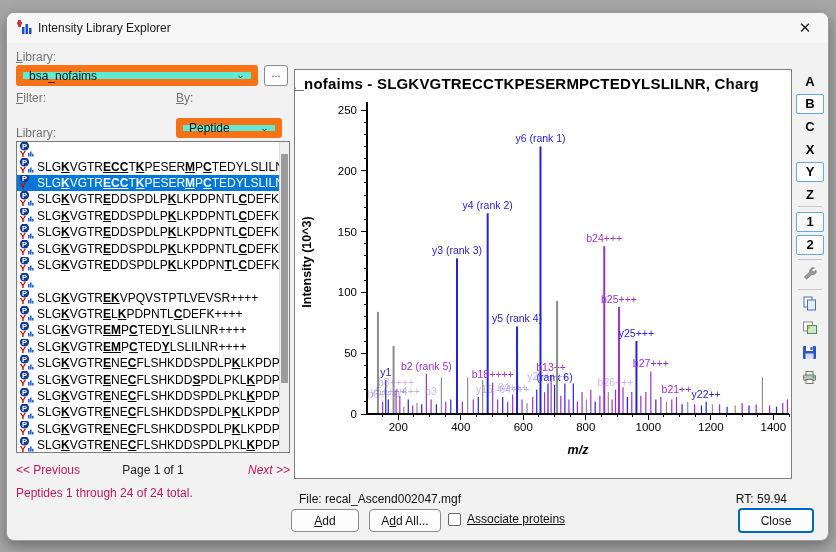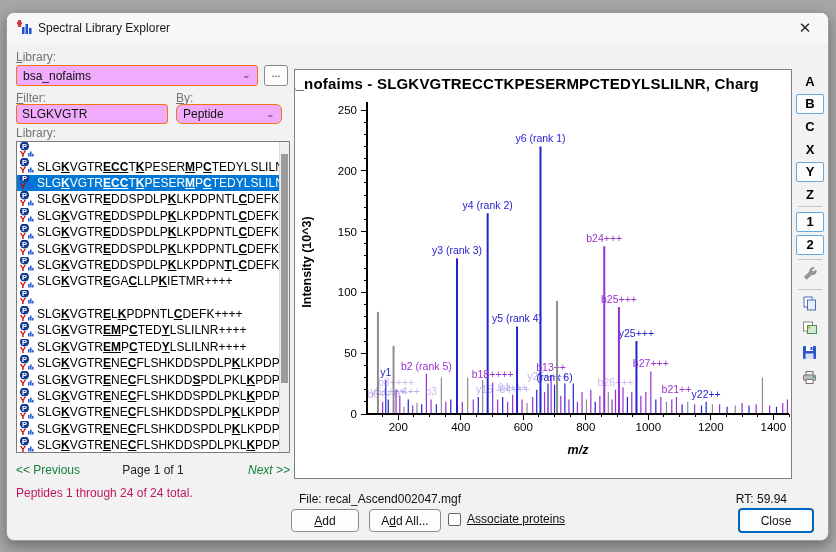--- a/index.html
+++ b/index.html
@@ -7,39 +7,39 @@
   body { background:#a6a6a6; font-family:"Liberation Sans", sans-serif; position:relative; }
   .dialog{ position:absolute; left:6px; top:12px; width:823px; height:529px;
     background:#f2f2f2; border:1px solid #9b9b9b; border-radius:8px;
     box-shadow:0 5px 14px rgba(0,0,0,.35); overflow:hidden; }
   .titlebar{ position:absolute; left:0; top:0; right:0; height:30px; background:#f7f7f7; }
   .appicon{ position:absolute; left:9px; top:6px; width:16px; height:16px; }
   .wtitle{ position:absolute; left:31px; top:8px; font-size:12px; color:#1a1a1a; }
   .closebtn{ position:absolute; right:6px; top:2px; width:34px; height:26px; border:none;
     background:transparent; font-size:15px; color:#222; cursor:pointer; }
   .lbl{ position:absolute; font-size:12px; color:#737373; }
-  .combo,.txtinput{ position:absolute; background:#f0abfc; border:1px solid #f97316; border-radius:3px;
+  .combo,.txtinput{ position:absolute; background:#5eead4; border:7px solid #f97316; border-radius:3px;
     font-size:12px; color:#111; }
   .combo{ display:flex; align-items:center; padding:0 6px; }
   .combo .cval{ flex:1; white-space:nowrap; overflow:hidden; }
   .chev{ color:#444; font-size:11px; margin-left:4px; transform:scaleY(.8); }
   .browse{ position:absolute; left:257px; top:52px; width:24px; height:21px; background:#fdfdfd;
     border:1px solid #8a8a8a; border-radius:3px; font-size:11px; color:#333; padding-bottom:6px; }
   .txtinput{ padding:0 5px; font-family:"Liberation Sans",sans-serif; }
   .listbox{ position:absolute; left:9px; top:128px; width:274px; height:312px; background:#fff;
     border:1px solid #7a7a7a; overflow:hidden; }
   .lrow{ height:16.4px; display:flex; align-items:center; white-space:nowrap; overflow:hidden;
     font-size:12px; color:#000; padding-left:2px; cursor:default; }
   .lrow svg{ flex:0 0 15px; margin-right:3px; }
   .lrow .ptxt b{ font-weight:bold; } .lrow .ptxt u{ text-decoration:underline; }
   .lrow.sel{ background:#0078d7; color:#fff; }
   .sbar{ position:absolute; right:0; top:0; bottom:0; width:10px; background:#f0f0f0; border-left:1px solid #dcdcdc; }
   .sthumb{ position:absolute; left:1px; right:1px; top:12px; height:74%; background:#9c9c9c; }
   .pager{ position:absolute; font-size:12px; }
-  .pgray{ color:#15803d; } .pdark{ color:#222; text-align:center; }
+  .pgray{ color:#be185d; } .pdark{ color:#222; text-align:center; }
   .status{ position:absolute; left:9px; top:473px; font-size:12px; color:#be185d; }
   .graphbox{ position:absolute; left:287px; top:56px; width:498px; height:410px; background:#fff;
     border:1px solid #7f7f7f; overflow:hidden; }
   .gtitle{ position:absolute; left:-8px; top:5px; font-size:15px; font-weight:bold; color:#000;
     white-space:nowrap; letter-spacing:.2px; }
   .specsvg{ position:absolute; left:0; top:24px; }
   .iontb{ position:absolute; left:789px; top:0; width:30px; height:529px; }
   .tbtn{ position:absolute; left:0; width:28px; height:20px; font-size:13px; font-weight:bold;
     color:#000; background:transparent; border:1px solid transparent; text-align:center;
     line-height:18px; cursor:pointer; }
@@ -64,35 +64,34 @@
   <div class="titlebar">
     <span class="appicon">
       <svg width="16" height="16">
         <rect x="2" y="1" width="3" height="7" fill="#d03a3a"></rect>
         <rect x="1" y="3" width="5" height="2.5" fill="#d03a3a"></rect>
         <rect x="6" y="8" width="2.5" height="7" fill="#1d4fd7"></rect>
         <rect x="9.5" y="5" width="2.5" height="10" fill="#1d4fd7"></rect>
         <rect x="13" y="9" width="2.5" height="6" fill="#1d4fd7"></rect>
       </svg>
     </span>
-    <span class="wtitle">Spectral Library Explorer</span>
+    <span class="wtitle">Intensity Library Explorer</span>
     <button class="closebtn">✕</button>
   </div>
 
   <label class="lbl" style="left:9px;top:37px;"><u>L</u>ibrary:</label>
   <div class="combo" style="left:9px;top:52px;width:242px;height:21px;">
     <span class="cval">bsa_nofaims</span>
     <span class="chev">⌄</span>
   </div>
   <button class="browse">...</button>
 
   <label class="lbl" style="left:9px;top:78px;"><u>F</u>ilter:</label>
   <label class="lbl" style="left:169px;top:78px;"><u>B</u>y:</label>
-  <input class="txtinput" style="left: 9px; top: 91px; width: 152px; height: 20px;" value="SLGKVGTR">
-  <div class="combo" style="left:169px;top:91px;width:106px;height:20px;border-radius:6px;">
+  <div class="combo" style="left:169px;top:105px;width:106px;height:20px;">
     <span class="cval">Peptide</span>
     <span class="chev">⌄</span>
   </div>
 
   <label class="lbl" style="left:9px;top:113px;">Library:</label>
   <div class="listbox">
     <div id="plist">
         <div class="lrow">
           <span><svg width="15" height="16">
               <circle cx="5.5" cy="5" r="4.6" fill="#123a8f"></circle>
@@ -182,31 +181,31 @@
         </div>
         <div class="lrow">
           <span><svg width="15" height="16">
               <circle cx="5.5" cy="5" r="4.6" fill="#123a8f"></circle>
               <text x="5.5" y="7.6" text-anchor="middle" font-size="7.5" font-weight="bold" fill="#fff" font-family="Liberation Sans,sans-serif">P</text>
               <text x="4" y="15.5" text-anchor="middle" font-size="9.5" font-weight="bold" fill="#cc0000" font-family="Liberation Sans,sans-serif">Y</text>
               <rect x="9" y="12" width="1.6" height="3.5" fill="#2b5fd9"></rect>
               <rect x="11" y="10.5" width="1.6" height="5" fill="#2b5fd9"></rect>
               <rect x="13" y="12.8" width="1.6" height="2.7" fill="#2b5fd9"></rect>
             </svg></span>
-          <span class="ptxt">SLG<b><u>K</u></b>VGTR<b><u>E</u></b>GA<b><u>C</u></b>LLP<b><u>K</u></b>IETMR++++</span>
-        </div>
-        <div class="lrow">
-          <span><svg width="15" height="16">
-              <circle cx="5.5" cy="5" r="4.6" fill="#123a8f"></circle>
-              <text x="5.5" y="7.6" text-anchor="middle" font-size="7.5" font-weight="bold" fill="#fff" font-family="Liberation Sans,sans-serif">P</text>
-              <text x="4" y="15.5" text-anchor="middle" font-size="9.5" font-weight="bold" fill="#cc0000" font-family="Liberation Sans,sans-serif">Y</text>
-              <rect x="9" y="12" width="1.6" height="3.5" fill="#2b5fd9"></rect>
-              <rect x="11" y="10.5" width="1.6" height="5" fill="#2b5fd9"></rect>
-              <rect x="13" y="12.8" width="1.6" height="2.7" fill="#2b5fd9"></rect>
-            </svg></span>
+        </div>
+        <div class="lrow">
+          <span><svg width="15" height="16">
+              <circle cx="5.5" cy="5" r="4.6" fill="#123a8f"></circle>
+              <text x="5.5" y="7.6" text-anchor="middle" font-size="7.5" font-weight="bold" fill="#fff" font-family="Liberation Sans,sans-serif">P</text>
+              <text x="4" y="15.5" text-anchor="middle" font-size="9.5" font-weight="bold" fill="#cc0000" font-family="Liberation Sans,sans-serif">Y</text>
+              <rect x="9" y="12" width="1.6" height="3.5" fill="#2b5fd9"></rect>
+              <rect x="11" y="10.5" width="1.6" height="5" fill="#2b5fd9"></rect>
+              <rect x="13" y="12.8" width="1.6" height="2.7" fill="#2b5fd9"></rect>
+            </svg></span>
+          <span class="ptxt">SLG<b><u>K</u></b>VGTR<b><u>EK</u></b>VPQVSTPTLVEVSR++++</span>
         </div>
         <div class="lrow">
           <span><svg width="15" height="16">
               <circle cx="5.5" cy="5" r="4.6" fill="#123a8f"></circle>
               <text x="5.5" y="7.6" text-anchor="middle" font-size="7.5" font-weight="bold" fill="#fff" font-family="Liberation Sans,sans-serif">P</text>
               <text x="4" y="15.5" text-anchor="middle" font-size="9.5" font-weight="bold" fill="#cc0000" font-family="Liberation Sans,sans-serif">Y</text>
               <rect x="9" y="12" width="1.6" height="3.5" fill="#2b5fd9"></rect>
               <rect x="11" y="10.5" width="1.6" height="5" fill="#2b5fd9"></rect>
               <rect x="13" y="12.8" width="1.6" height="2.7" fill="#2b5fd9"></rect>
             </svg></span>

